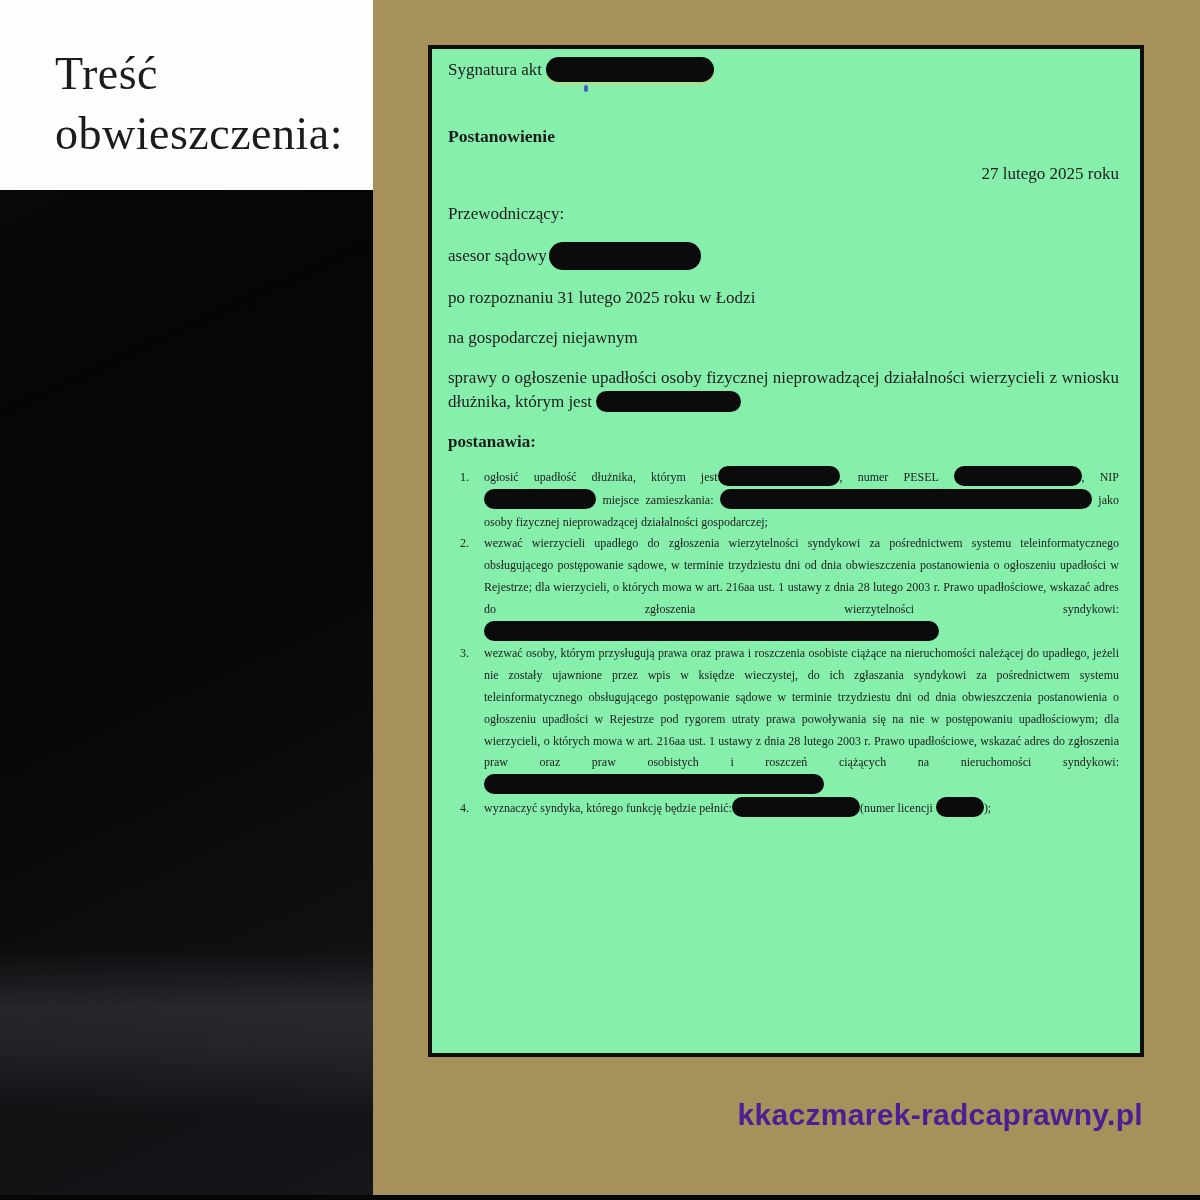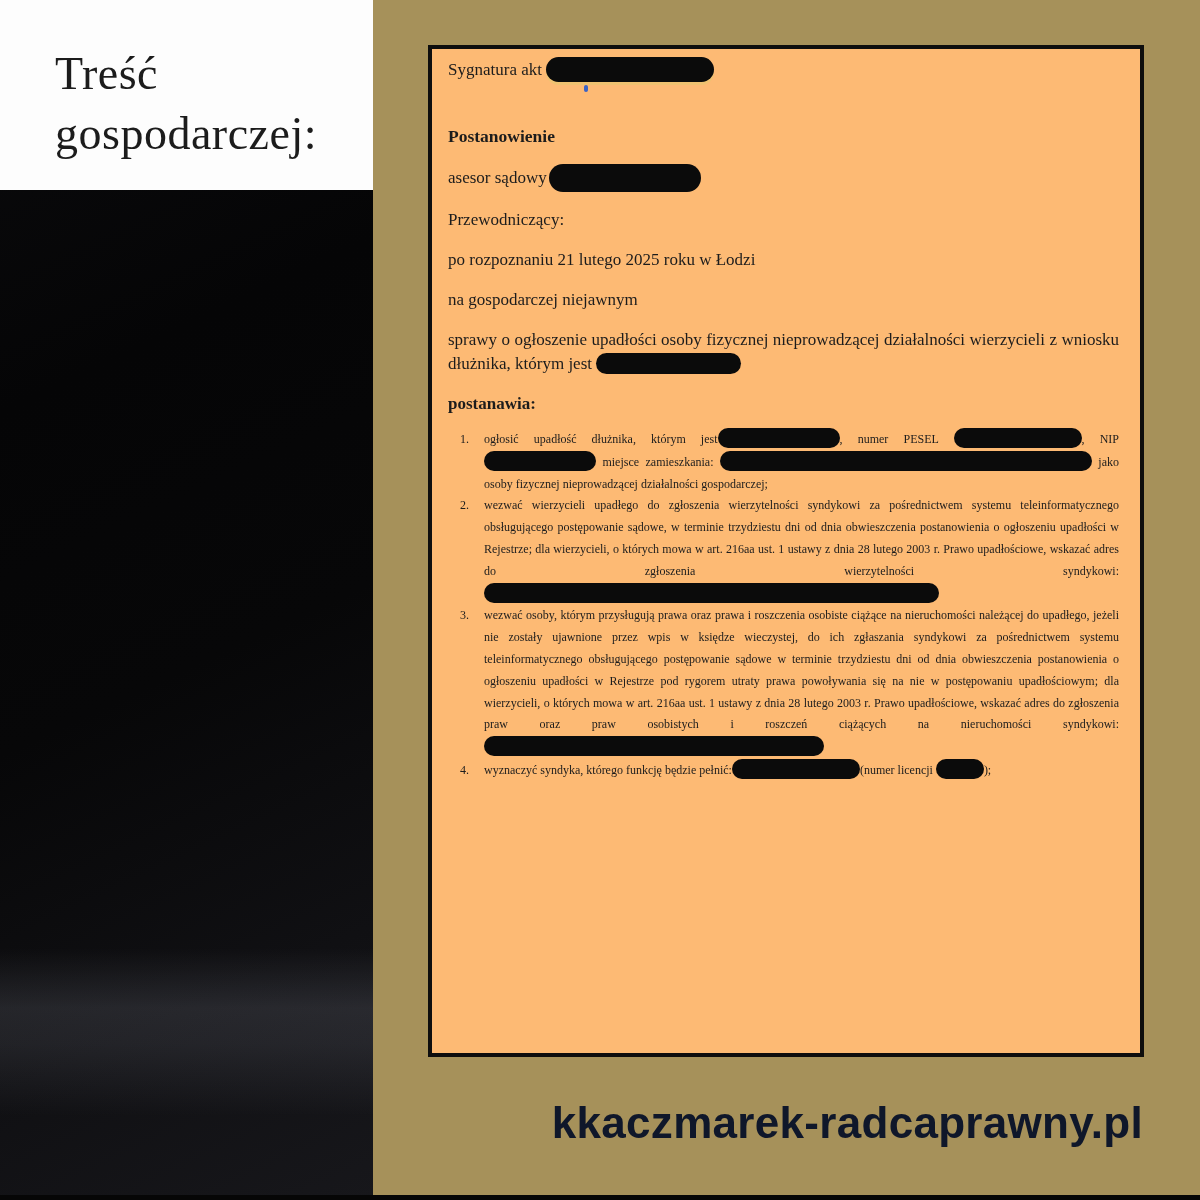--- a/index.html
+++ b/index.html
@@ -14,21 +14,21 @@
       linear-gradient(155deg, #0b0b0d 0%, #050506 30%, #070708 55%, #101013 80%, #17171b 100%);}
   .panel-white{position:absolute;left:0;top:0;width:373px;height:190px;background:#FDFDFD;
     box-sizing:border-box;padding:44px 20px 0 55px;}
   .heading{font-size:46px;line-height:60px;color:#1c1c1c;letter-spacing:0.5px;font-weight:400;}
 
   
   .bottom-strip{position:absolute;left:0;bottom:0;width:100%;height:5px;background:#060606;}
 
   
   .doc{position:absolute;left:428px;top:45px;width:716px;height:1012px;box-sizing:border-box;
-    background:#fdba74;border:4px solid #0e0e0e;padding:6px 21px 0 16px;overflow:hidden;
+    background:#86efac;border:4px solid #0e0e0e;padding:6px 21px 0 16px;overflow:hidden;
     color:#1c1c1c;font-size:17px;line-height:24px;}
   .doc p{margin:16px 0 0 0;}
   .doc p.sig{margin:2px 0 0 0;}
   .doc .title{font-size:17.5px;font-weight:700;text-align:left;margin:42px 0 0 0;line-height:24px;}
   .doc .date{text-align:right;margin-top:14px;}
   .doc .court{margin-top:60px;}
   .just{text-align:justify;}
   .decides{font-weight:700;margin-top:14px;}
 
   
@@ -42,52 +42,53 @@
   .blue-dot{position:absolute;left:152px;top:36px;width:4px;height:7px;background:#3b63c4;border-radius:2px;}
 
   
   ol.items{list-style:none;margin:12px 0 0 0;padding:0 0 0 36px;
     font-size:12px;line-height:21.8px;text-align:justify;}
   ol.items li{position:relative;}
   ol.items .num{display:inline-block;width:24px;margin-left:-24px;}
 
   
   .website{position:absolute;right:57px;top:1098px;
-    font-family:"Liberation Sans",sans-serif;font-weight:700;font-size:44px;
-    color:#0f172a;letter-spacing:0.3px;}
+    font-family:"Liberation Sans",sans-serif;font-weight:700;font-size:30px;
+    color:#4c1d95;letter-spacing:0.3px;}
 </style>
 </head>
 <body>
 
 <div class="canvas">
 
   <div class="panel-dark"></div>
 
   <div class="panel-white">
     <div class="heading">
       <span>Treść</span><br>
-      <span>gospodarczej:</span>
+      <span>obwieszczenia:</span>
     </div>
   </div>
 
   <div class="doc">
     <div class="blue-dot"></div>
 
     <p class="sig"><span>Sygnatura akt </span><span class="redact sig-redact"></span></p>
 
     <h1 class="title">Postanowienie</h1>
 
+    <p class="date">27 lutego 2025 roku</p>
 
 
 
+    <p>Przewodniczący:</p>
+
     <p><span>asesor sądowy</span><span class="redact judge-redact"></span></p>
 
-    <p>Przewodniczący:</p>
-
-    <p>po rozpoznaniu 21 lutego 2025 roku w Łodzi</p>
+    <p>po rozpoznaniu 31 lutego 2025 roku w Łodzi</p>
 
     <p>na gospodarczej niejawnym</p>
 
     <p class="just"><span>sprawy o ogłoszenie upadłości osoby fizycznej nieprowadzącej działalności wierzycieli z wniosku dłużnika, którym jest</span> <span class="redact case-redact"></span></p>
 
     <p class="decides">postanawia:</p>
 
     <ol class="items">
         <li><span class="num">1.</span>ogłosić upadłość dłużnika, którym jest<span class="redact inline" style="width: 122px;"></span>, numer PESEL <span class="redact inline" style="width: 128px;"></span>, NIP<span class="redact inline" style="width: 112px;"></span> miejsce zamieszkania: <span class="redact inline" style="width: 372px;"></span> jako osoby fizycznej nieprowadzącej działalności gospodarczej;</li>
         <li><span class="num">2.</span>wezwać wierzycieli upadłego do zgłoszenia wierzytelności syndykowi za pośrednictwem systemu teleinformatycznego obsługującego postępowanie sądowe, w terminie trzydziestu dni od dnia obwieszczenia postanowienia o ogłoszeniu upadłości w Rejestrze; dla wierzycieli, o których mowa w art. 216aa ust. 1 ustawy z dnia 28 lutego 2003 r. Prawo upadłościowe, wskazać adres do zgłoszenia wierzytelności syndykowi:<span class="redact inline" style="width: 455px;"></span></li>

